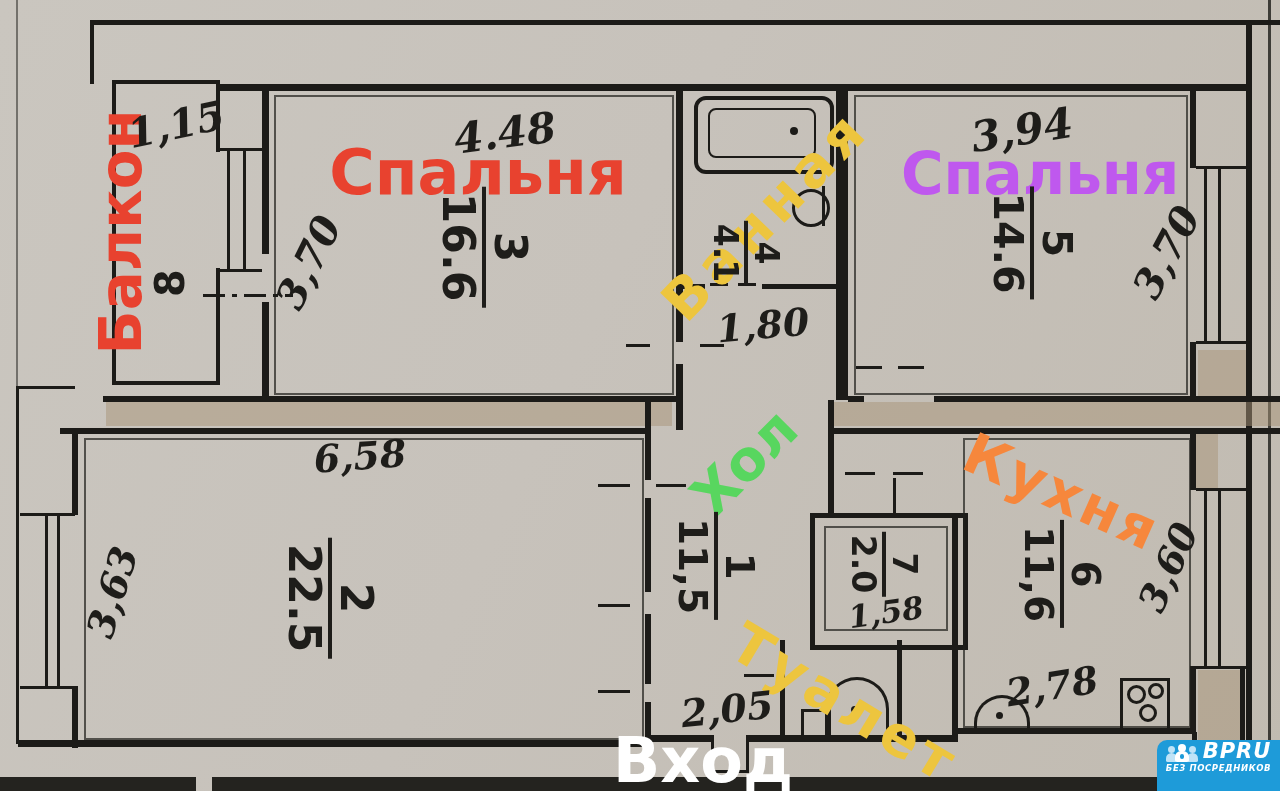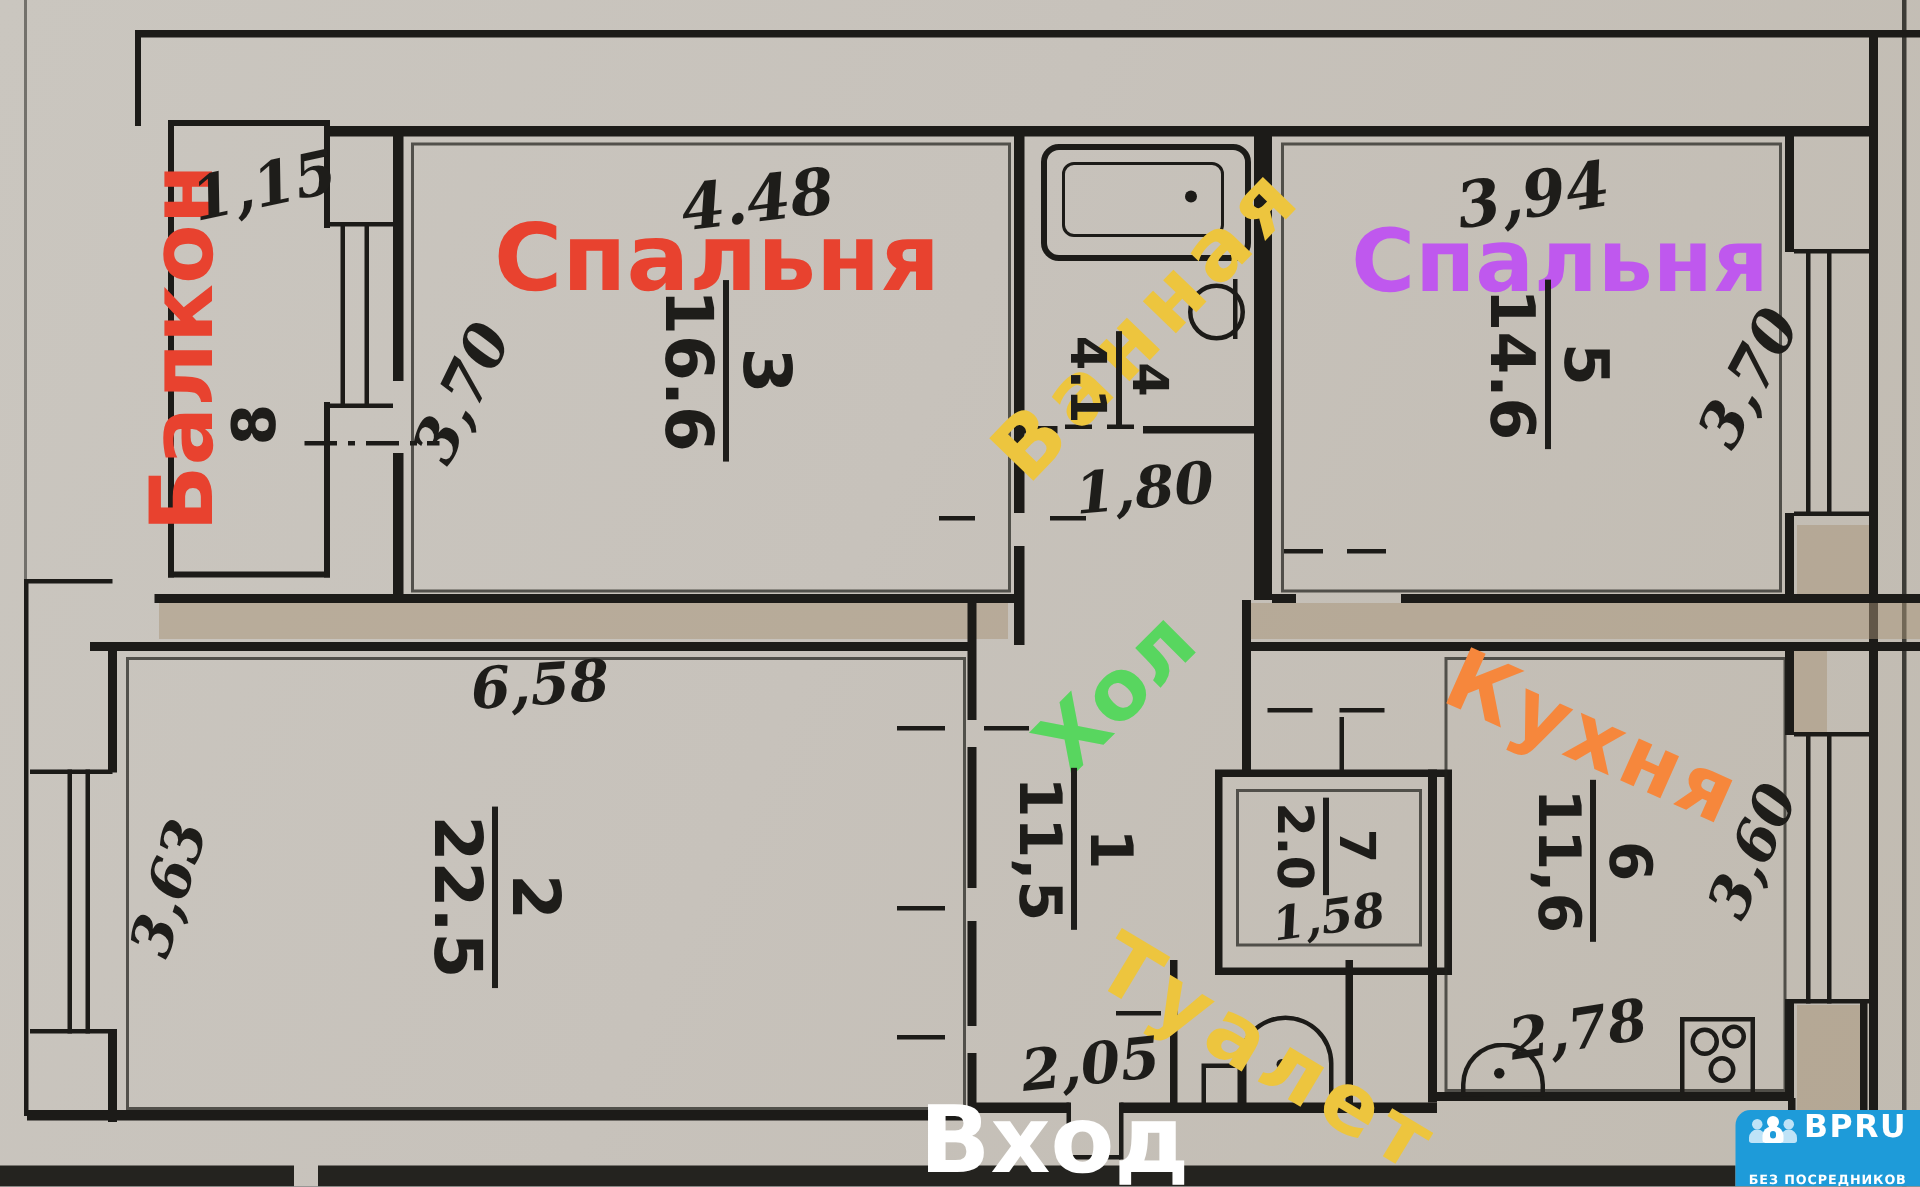--- a/index.html
+++ b/index.html
@@ -19,21 +19,21 @@
         transform:translate(-50%,-50%) rotate(90deg);}
   .frac .bar{height:4px;background:#1e1d1a;width:112%;margin:2px 0;}
   .circ{position:absolute;border:3px solid #1c1b18;border-radius:50%;}
   .dome{position:absolute;border:3px solid #1c1b18;border-radius:999px 999px 6px 6px;}
   .dot{position:absolute;background:#1c1b18;border-radius:50%;}
   .dashdot{position:absolute;height:3px;
         background:repeating-linear-gradient(90deg,#1c1b18 0 22px,transparent 22px 29px,#1c1b18 29px 34px,transparent 34px 41px);}
   .wm{position:absolute;color:rgba(255,255,255,.28);font-weight:700;font-size:56px;letter-spacing:14px;}
   
   .logo{position:absolute;left:1157px;top:740px;width:123px;height:51px;background:#1e9bd9;
-        border-radius:10px 0 0 0;display:flex;flex-direction:column;align-items:center;justify-content:space-between;}
+        border-radius:10px 0 0 0;display:flex;flex-direction:column;align-items:center;justify-content:flex-start;font-style:italic;}
   .logo-row{display:flex;align-items:center;gap:5px;}
   .licon{position:relative;width:32px;height:22px;}
   .p{position:absolute;bottom:0;width:11px;height:9px;background:#bfe3f7;border-radius:6px 6px 2px 2px;}
   .p::before{content:"";position:absolute;top:-7px;left:2px;width:7px;height:7px;background:inherit;border-radius:50%;}
   .p1{left:0;} .p2{right:0;}
   .p3{left:9px;width:14px;height:11px;background:#ffffff;z-index:2;}
   .p3::before{left:3px;width:8px;height:8px;}
   .p3::after{content:"";position:absolute;left:5px;top:3px;width:4px;height:5px;background:#1e9bd9;border-radius:2px;}
   .lbrand{color:#fff;font-size:21px;font-weight:700;letter-spacing:1px;line-height:1;}
   .ltag{color:#fff;font-size:8.5px;font-weight:700;letter-spacing:.6px;margin-top:2px;line-height:1;}

